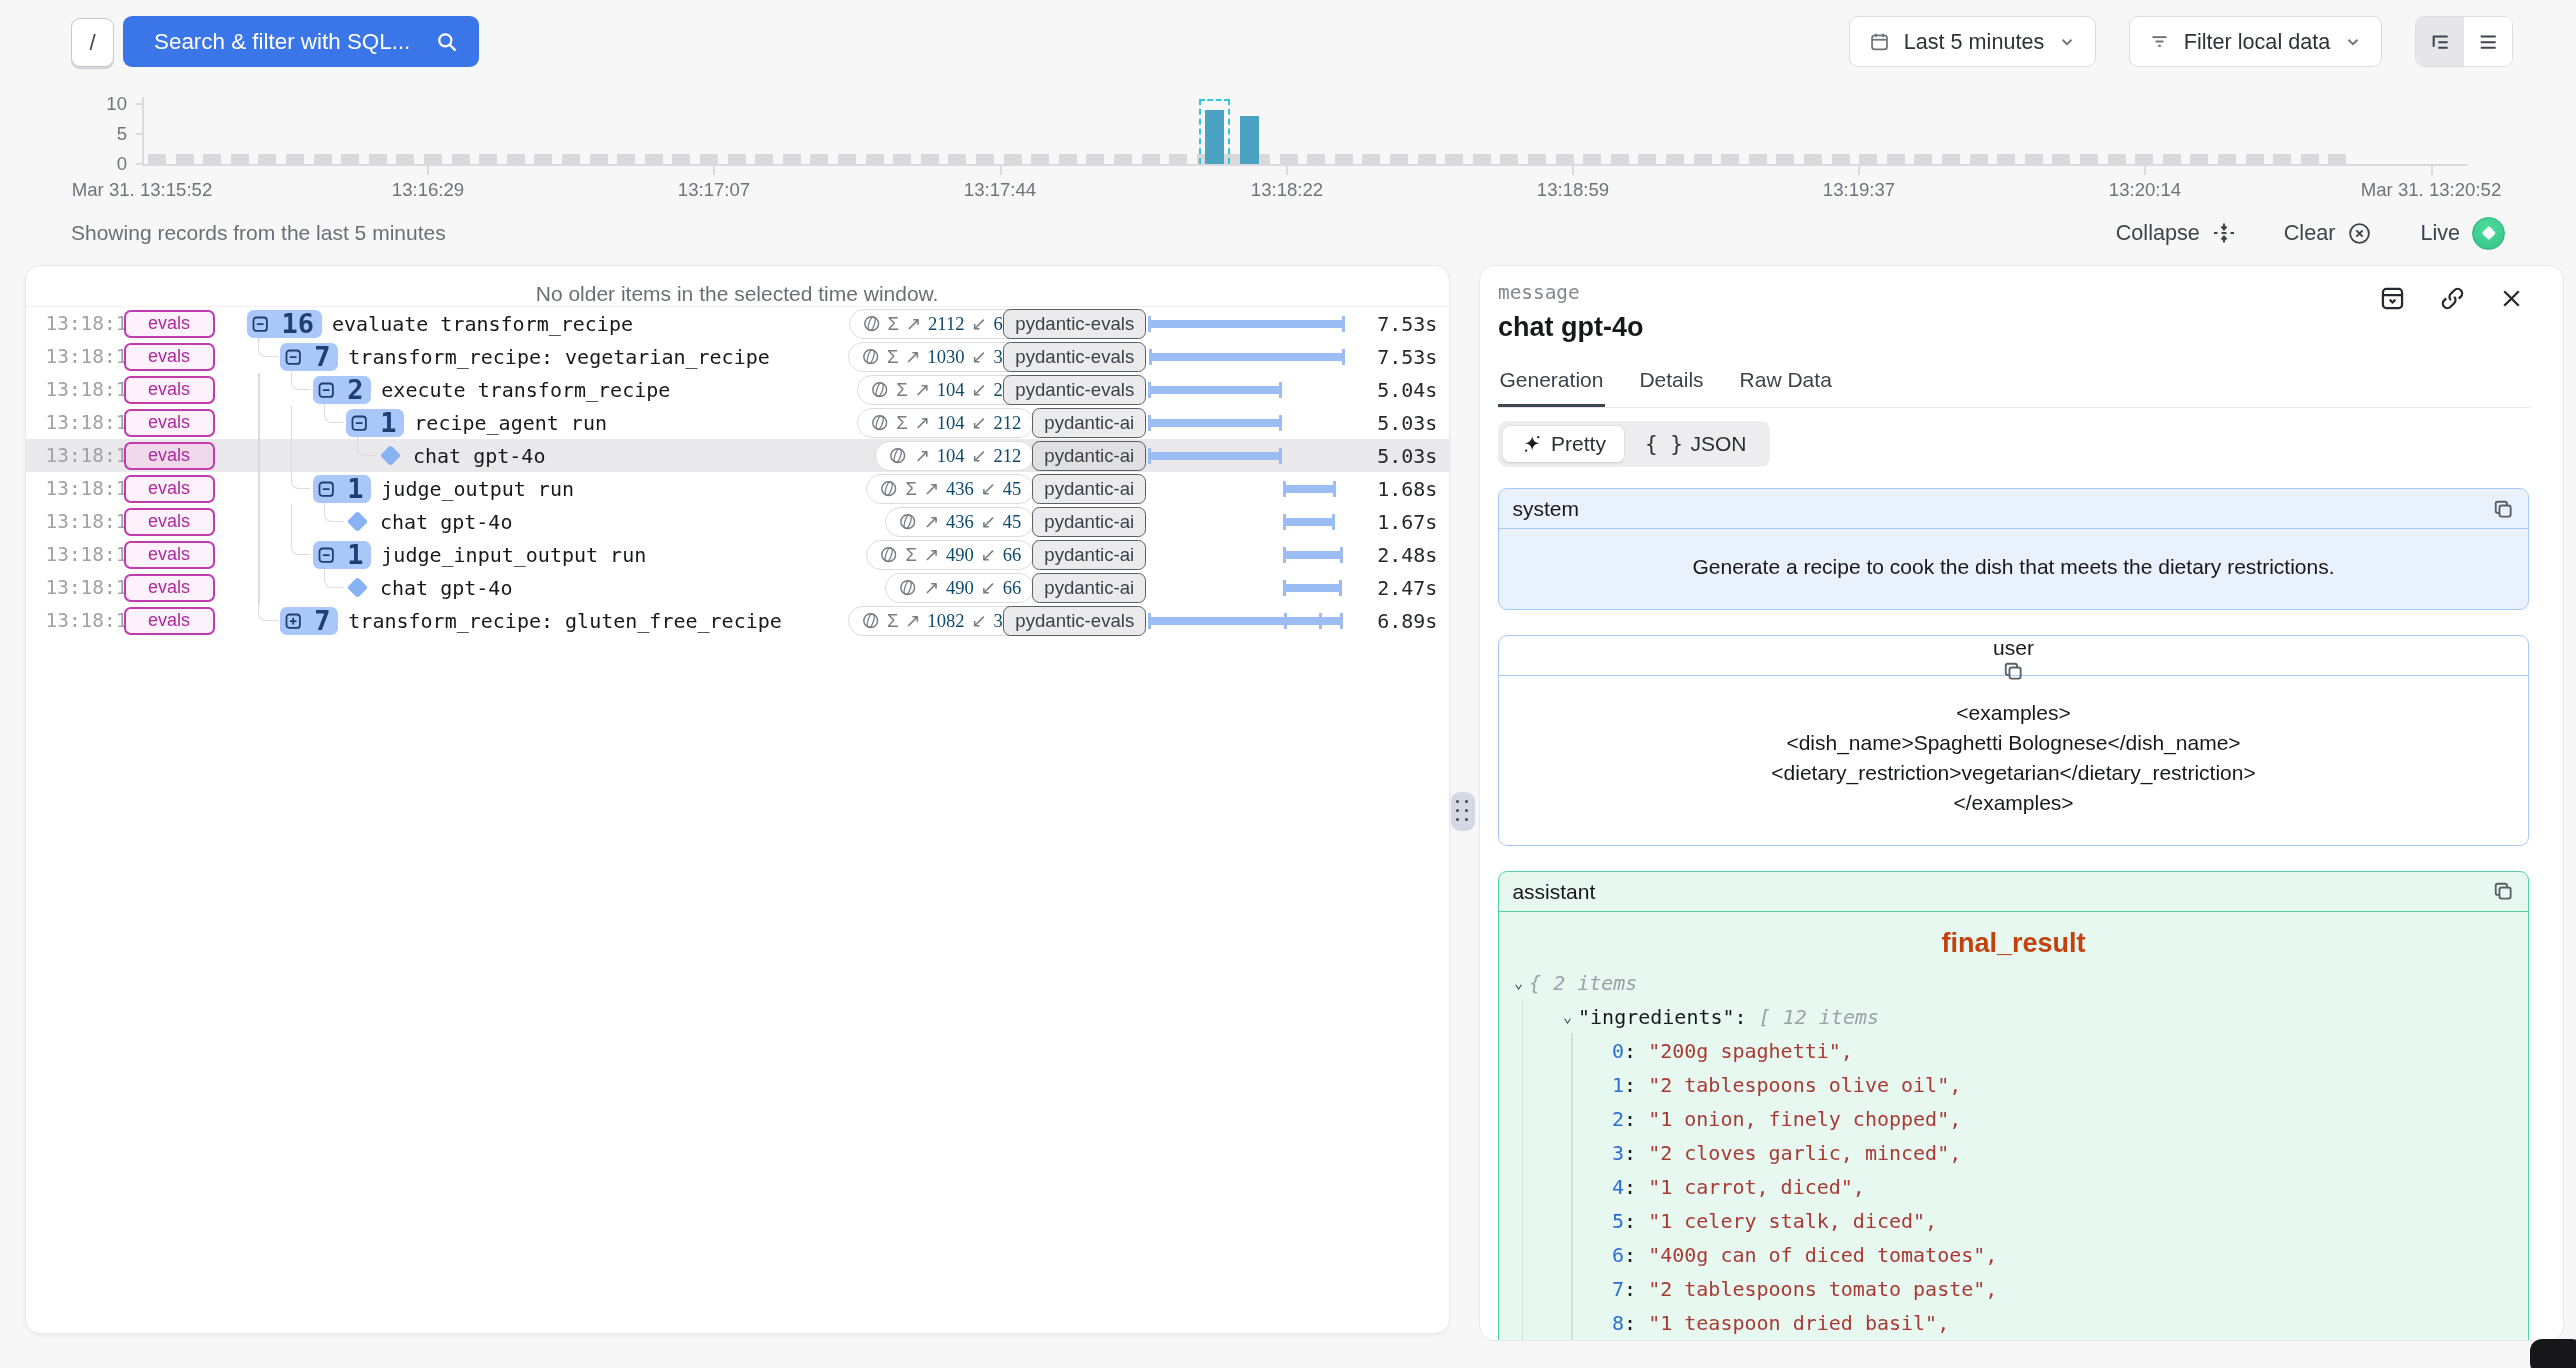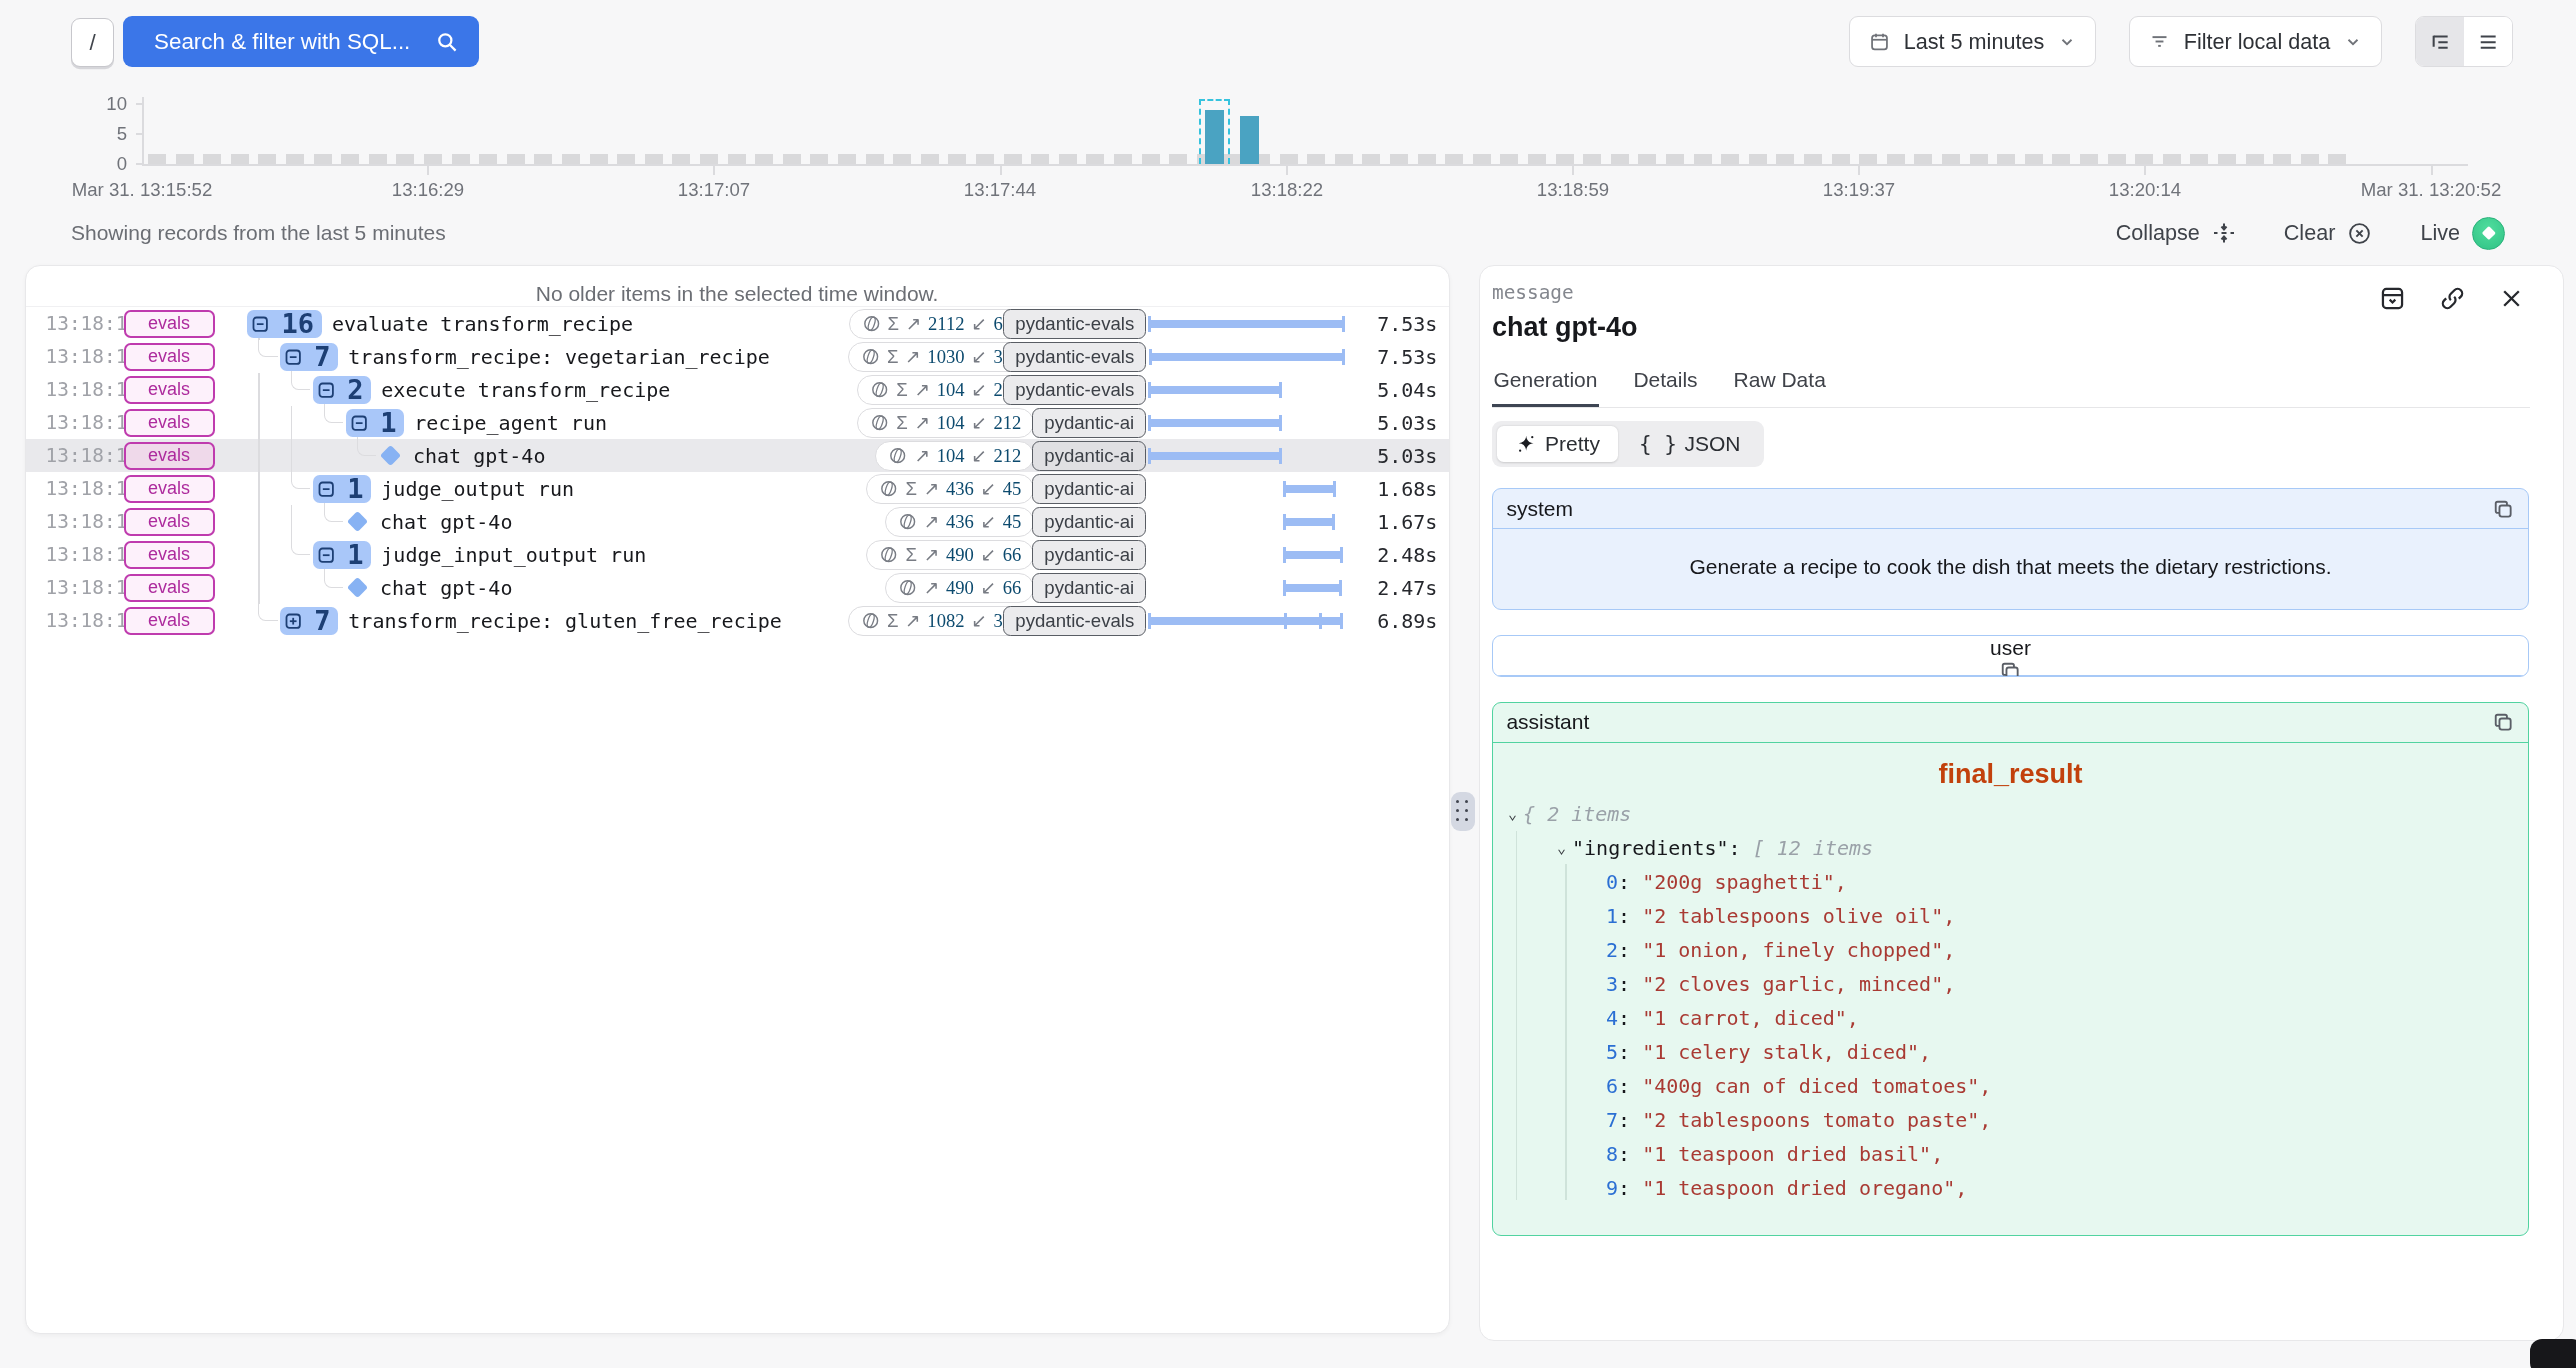--- a/index.html
+++ b/index.html
@@ -133,21 +133,21 @@
     background:#d4d8e2; border-radius:9px;
     display:grid; grid-template-columns:repeat(2,6px); grid-template-rows:repeat(3,6px);
     gap:3px; place-content:center; cursor:col-resize;
   }
   .gutter-handle i { width:3.7px; height:3.7px; border-radius:50%; background:#41454f; display:block; }
 
   
   .detail-card {
     position:absolute; left:1479px; top:265px; width:1085px; height:1076px;
     background:#fff; border:1.5px solid #e8e8ea; border-radius:15px;
-    overflow:hidden; padding:15px 0 0 12px;
+    overflow:hidden; padding:15px 0 0 18px;
   }
   .msg-kind { font-family:"DejaVu Sans Mono", monospace; font-size:19.4px; color:#84878e; }
   .msg-title { margin-top:7.5px; font-size:27px; font-weight:bold; color:#17181c; }
   .panel-icons { position:absolute; top:19.4px; right:39px; display:flex; gap:33px; align-items:center; }
   .panel-icons button { background:none; border:none; cursor:pointer; color:#26282d; display:flex; }
   .tabs { margin-top:25px; display:flex; gap:33px; border-bottom:1.5px solid #e6e6e8; padding-right:33px; margin-right:33px; }
   .tab { font-size:21px; color:#3f4249; padding:0 1.5px 12px; cursor:pointer; border-bottom:3px solid transparent; }
   .tab.active { border-bottom-color:#3e4553; }
   .view-toggle {
     margin-top:13.4px; display:inline-flex; background:#ededef; border-radius:9px; padding:5.2px; gap:3px;
@@ -816,20 +816,26 @@
       <div class="msg-card user">
         <div class="msg-head">
           <span>user</span>
           <button class="copy-btn">
             <svg width="22.4" height="22.4" viewBox="0 0 24 24" fill="none" stroke="currentColor" stroke-width="2">
               <rect x="8" y="8" width="12" height="12" rx="2.5"></rect>
               <path d="M16 8 V6 a2 2 0 0 0 -2 -2 H6 a2 2 0 0 0 -2 2 v8 a2 2 0 0 0 2 2 h2"></path>
             </svg>
           </button>
         </div>
+        <div class="msg-body">
+          <div>&lt;examples&gt;</div>
+          <div> &lt;dish_name&gt;Spaghetti Bolognese&lt;/dish_name&gt;</div>
+          <div> &lt;dietary_restriction&gt;vegetarian&lt;/dietary_restriction&gt;</div>
+          <div>&lt;/examples&gt;</div>
+        </div>
       </div>
       <div class="msg-card assistant">
         <div class="msg-head">
           <span>assistant</span>
           <button class="copy-btn">
             <svg width="22.4" height="22.4" viewBox="0 0 24 24" fill="none" stroke="currentColor" stroke-width="2">
               <rect x="8" y="8" width="12" height="12" rx="2.5"></rect>
               <path d="M16 8 V6 a2 2 0 0 0 -2 -2 H6 a2 2 0 0 0 -2 2 v8 a2 2 0 0 0 2 2 h2"></path>
             </svg>
           </button>

